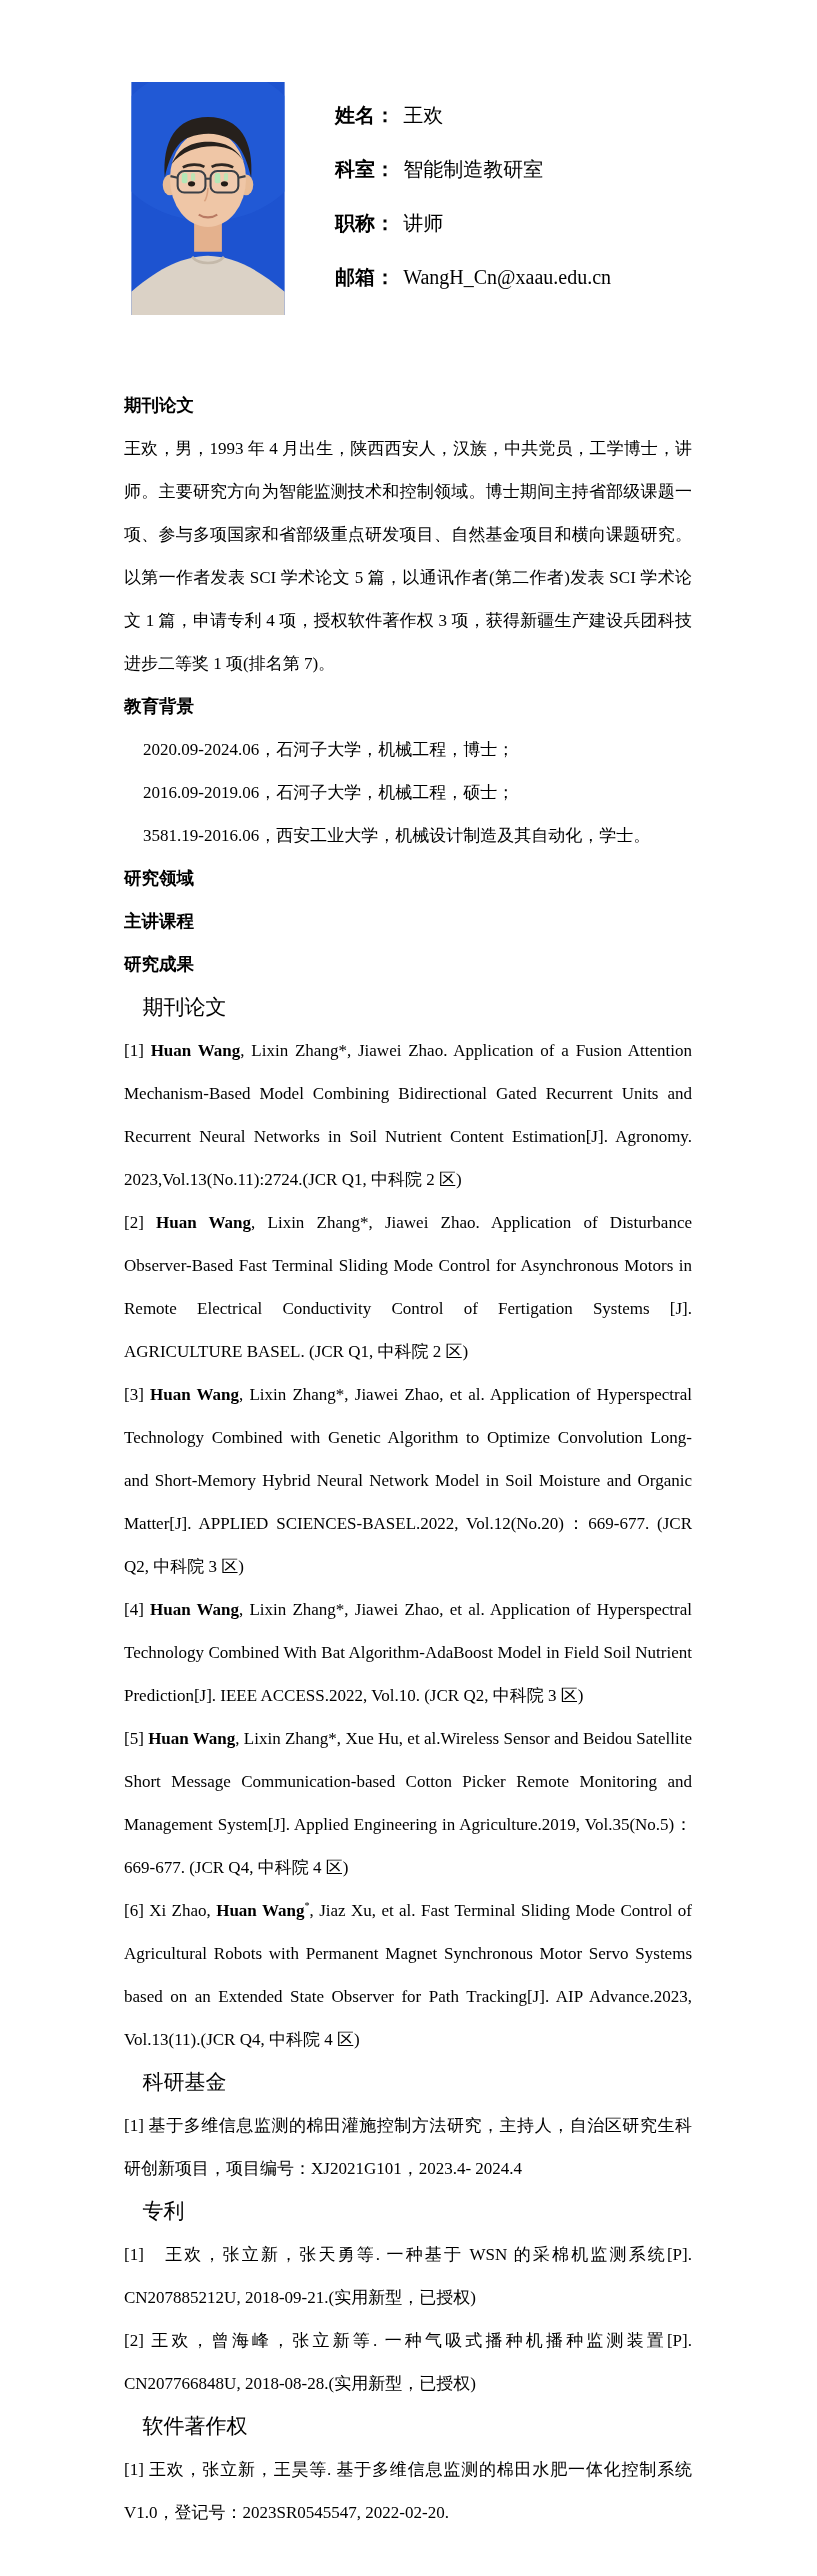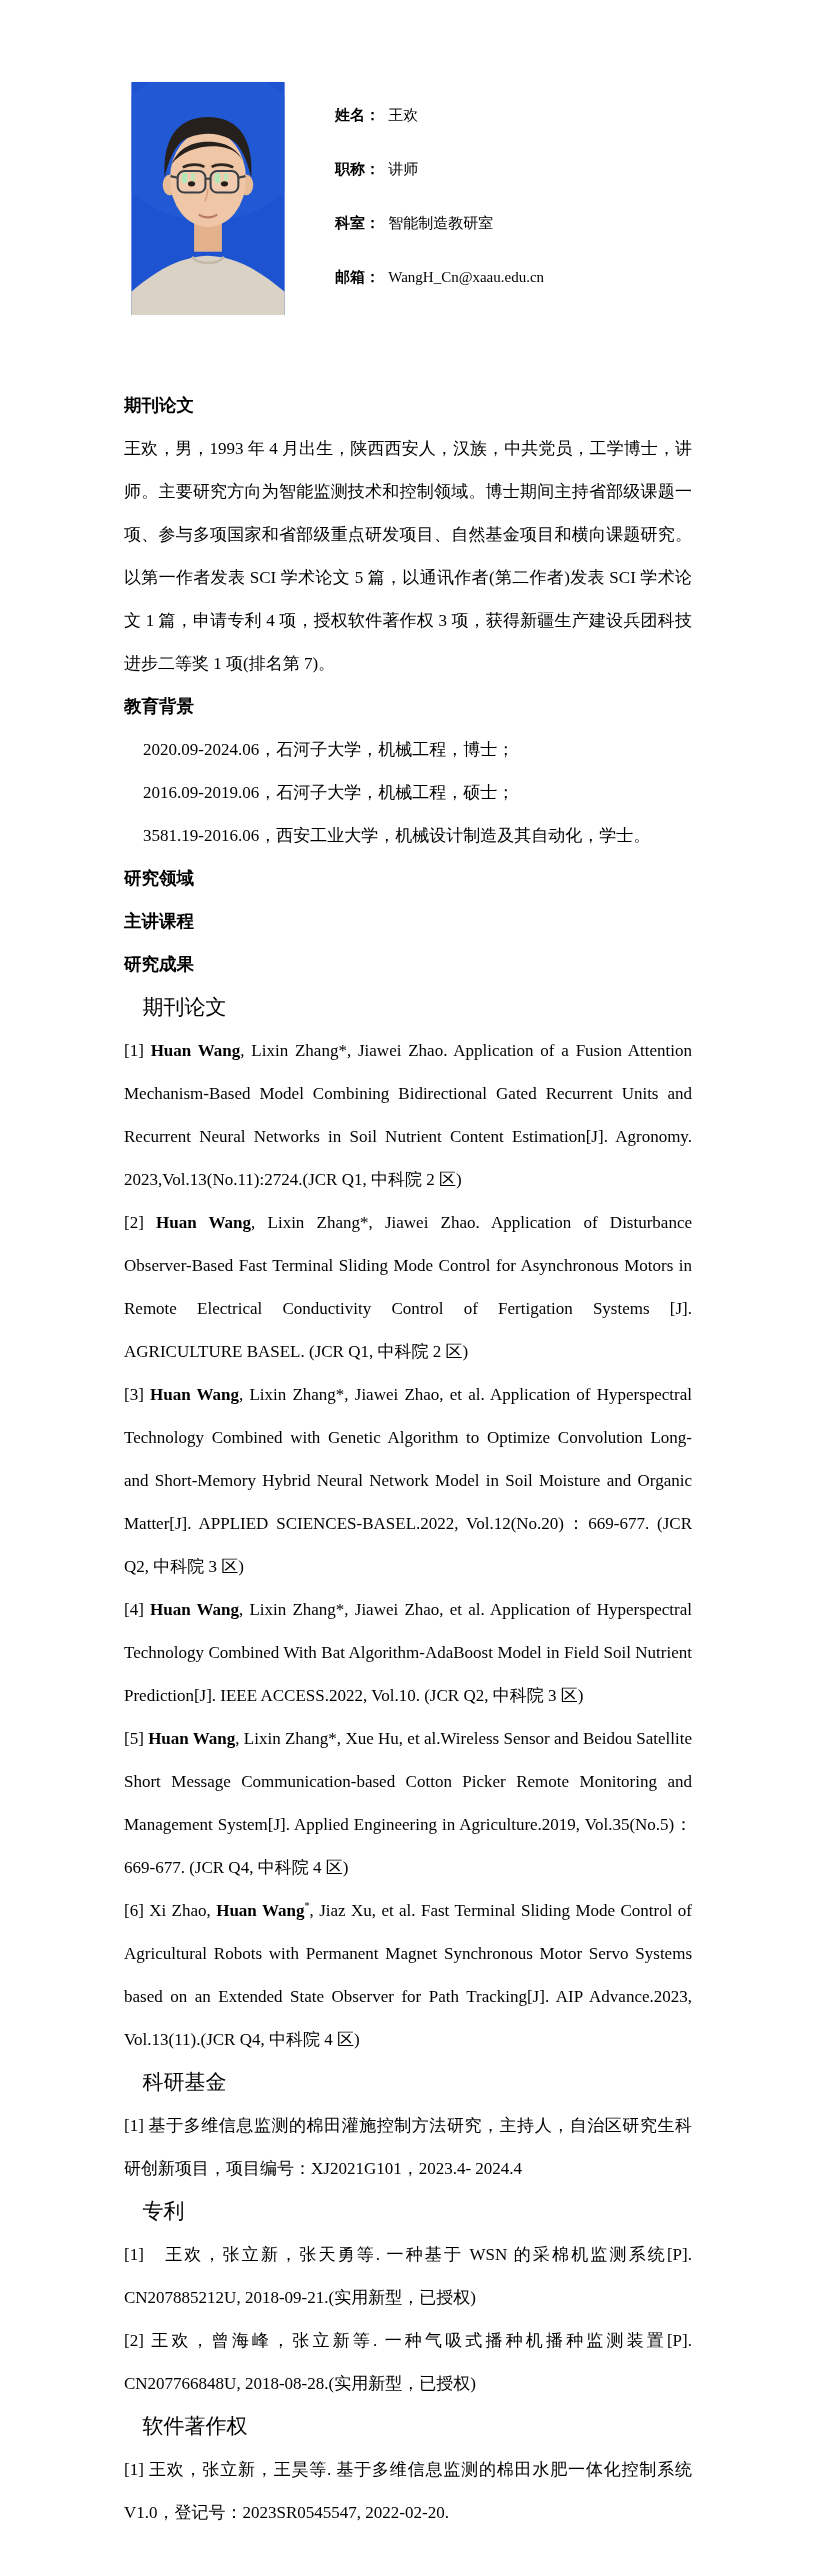--- a/index.html
+++ b/index.html
@@ -17,21 +17,21 @@
     left:131px;
     top:82px;
     width:154px;
     height:233px;
   }
   .photo-wrap svg{display:block;}
   .info-list{
     position:absolute;
     left:335px;
     top:88px;
-    font-size:15px;
+    font-size:20px;
   }
   .info-row{
     height:54px;
     display:flex;
     align-items:center;
     white-space:nowrap;
   }
   .info-row .label{
     font-weight:bold;
     margin-right:8.2px;
@@ -106,26 +106,26 @@
       <path d="M131,258 C141,265 157,265 167,258" stroke="#b97a63" stroke-width="4" fill="none"></path>
     </svg>
   </div>
 
   <div class="info-list">
     <div class="info-row">
       <span class="label">姓名：</span>
       <span class="value">王欢</span>
     </div>
     <div class="info-row">
+      <span class="label">科室：</span>
+      <span class="value">智能制造教研室</span>
+    </div>
+    <div class="info-row">
       <span class="label">职称：</span>
       <span class="value">讲师</span>
-    </div>
-    <div class="info-row">
-      <span class="label">科室：</span>
-      <span class="value">智能制造教研室</span>
     </div>
     <div class="info-row">
       <span class="label">邮箱：</span>
       <span class="value">WangH_Cn@xaau.edu.cn</span>
     </div>
   </div>
 
   <div class="content">
 
     <div class="sec-title">期刊论文</div>

